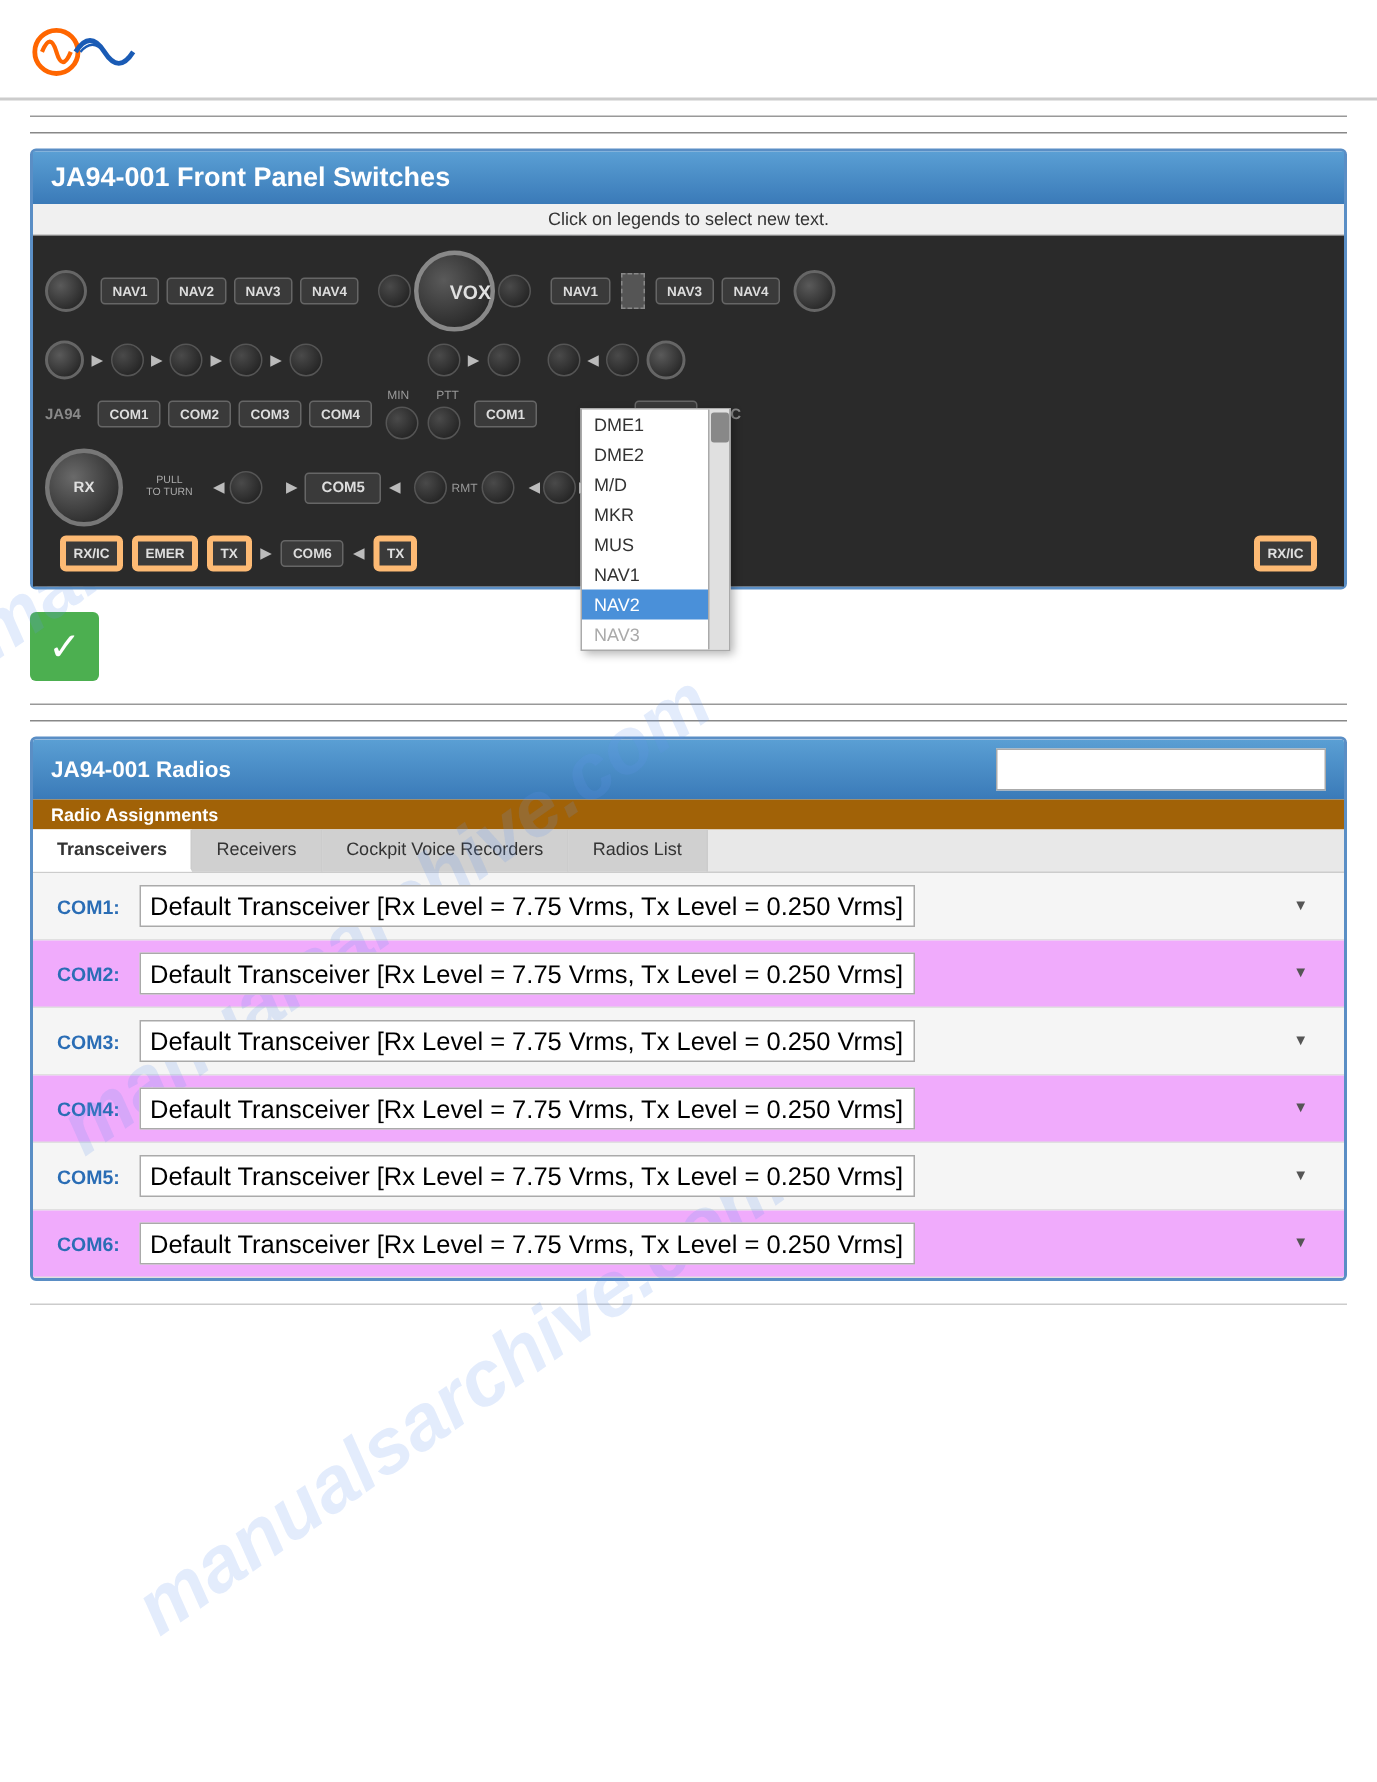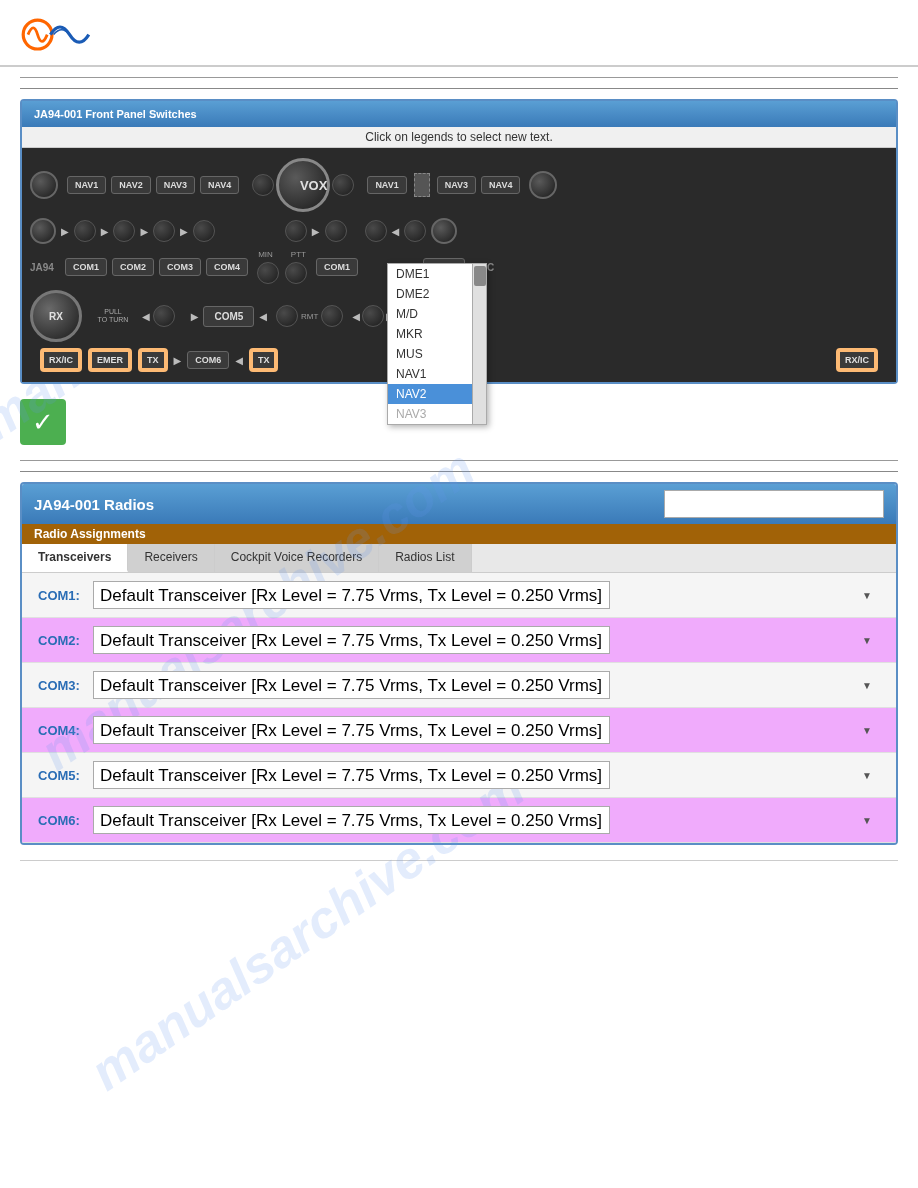--- a/index.html
+++ b/index.html
@@ -38,21 +38,21 @@
     .panel-container {
       margin: 10px 20px;
       border: 2px solid #5a8ec5;
       border-radius: 4px;
       overflow: visible;
       position: relative;
     }
     .panel-title-bar {
       background: linear-gradient(180deg, #5a9fd4 0%, #3a7ab8 100%);
       color: white;
-      font-size: 11px;
+      font-size: 18px;
       font-weight: bold;
       padding: 7px 12px;
     }
     .panel-subtitle {
       text-align: center;
       font-size: 12px;
       color: #333;
       padding: 3px;
       background: #f0f0f0;
       border-bottom: 1px solid #ccc;

